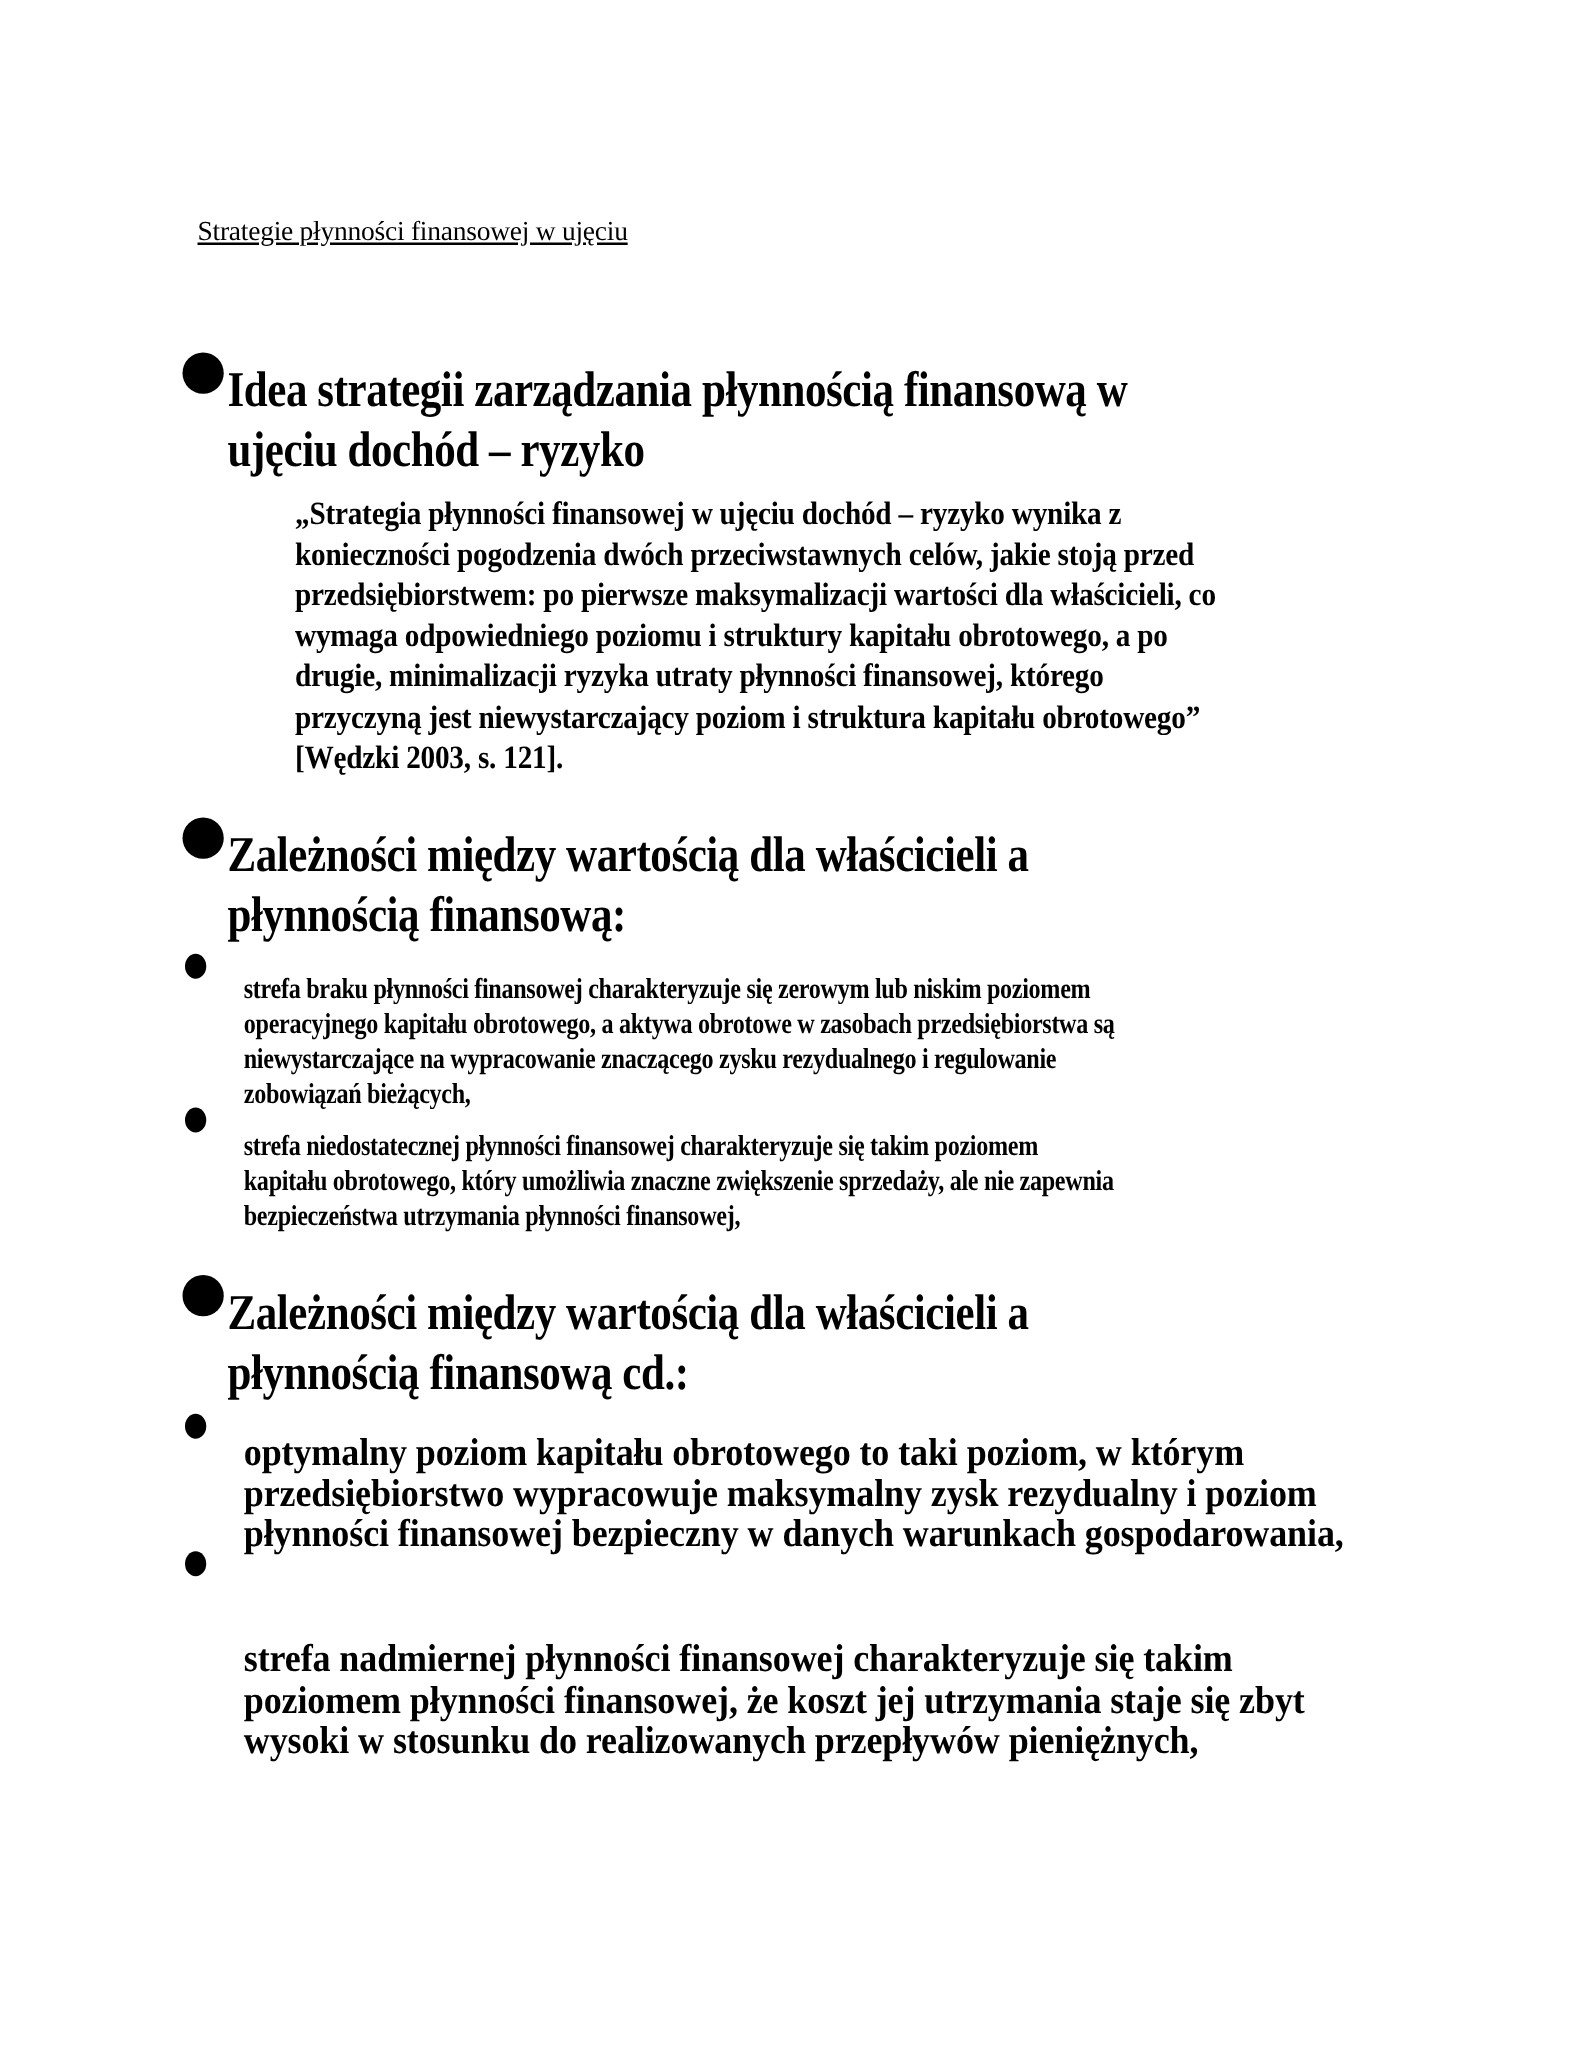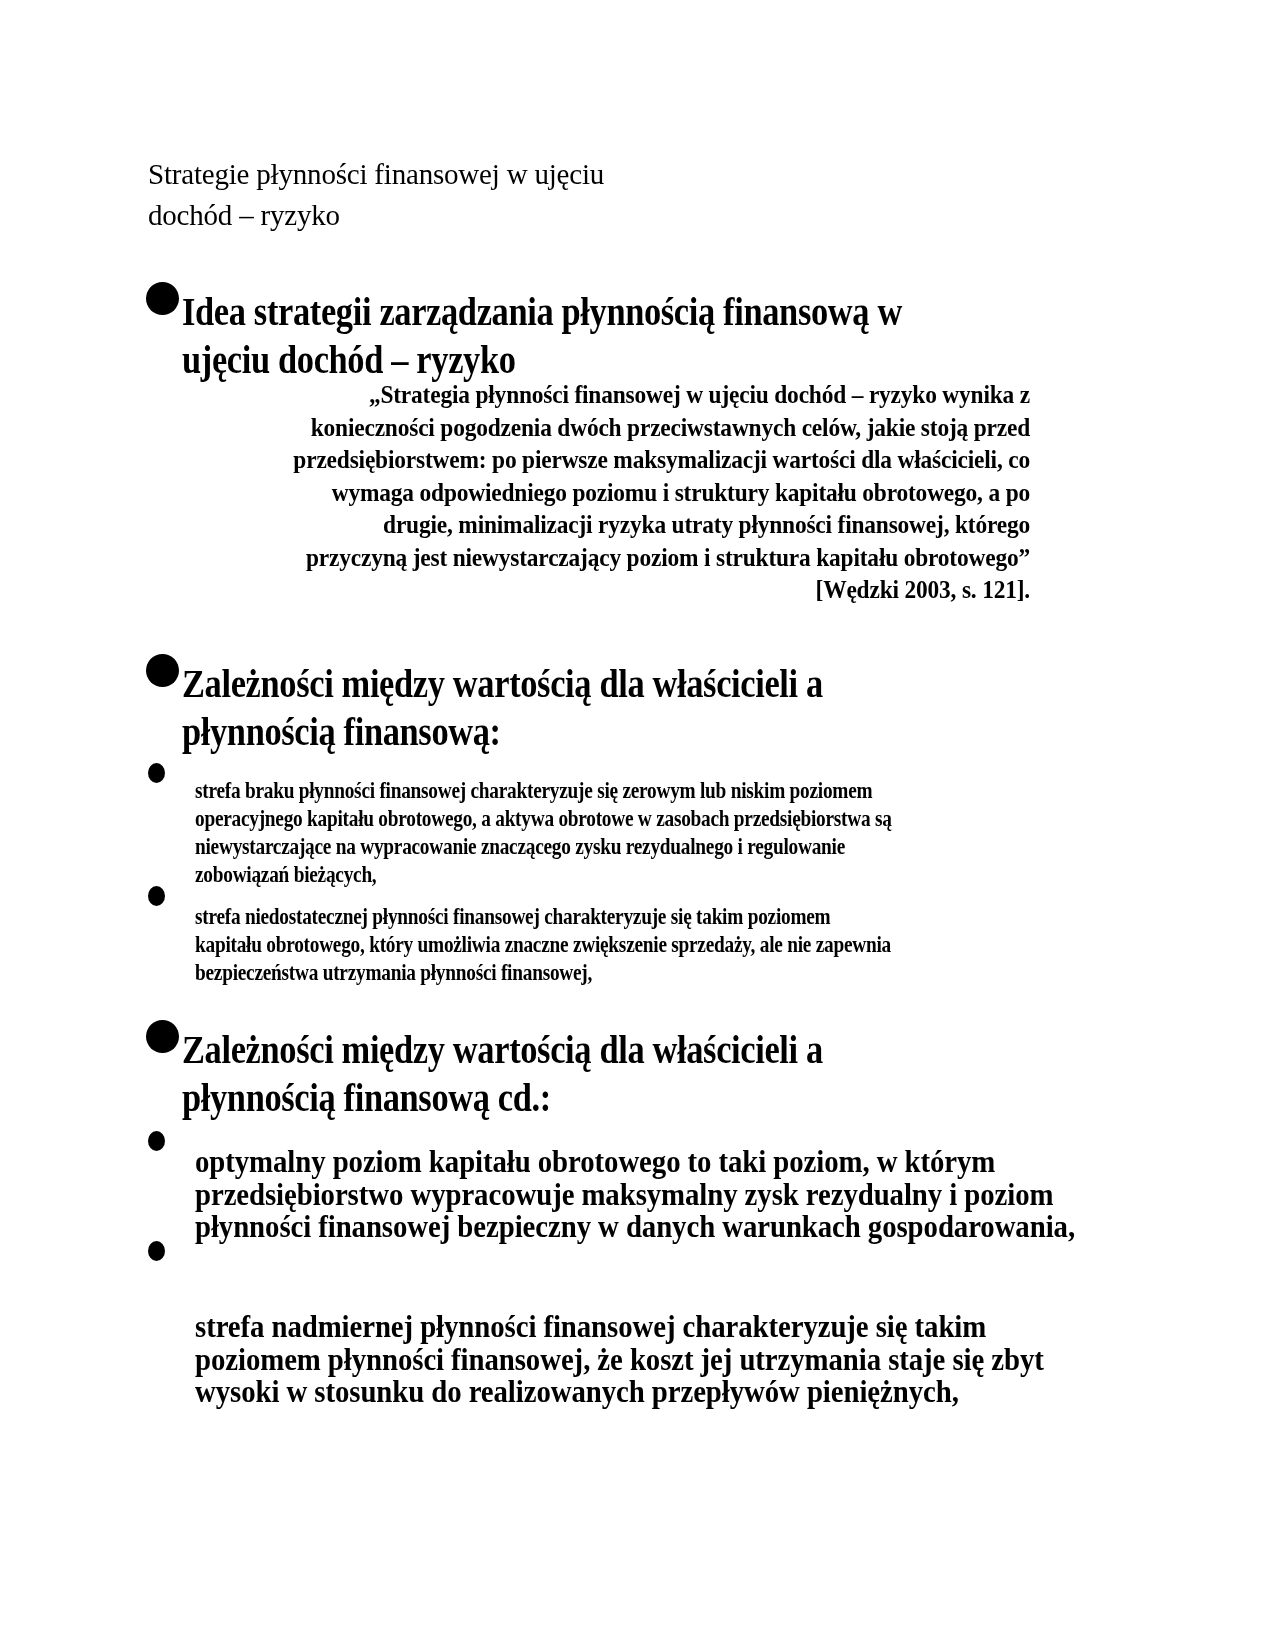--- a/index.html
+++ b/index.html
@@ -12,25 +12,26 @@
       height: 1650px;
       position: relative;
       overflow: hidden;
       color: #000;
       font-family: "Liberation Serif", "DejaVu Serif", serif;
     }
     .page-title {
       position: absolute;
       left: 141px;
       top: 147px;
-      font-size: 29px;
+      font-size: 22px;
       line-height: 41px;
       font-weight: normal;
       letter-spacing: -0.2px;
-      margin: 7px;
+      margin: 17px;
+      text-decoration: underline;
     }
     .big-bullet {
       position: absolute;
       width: 33px;
       height: 33px;
       border-radius: 50%;
       background: #000;
     }
     .heading {
       position: absolute;
@@ -41,22 +42,22 @@
       font-weight: bold;
       transform-origin: left top;
       transform: scaleX(0.86);
       white-space: nowrap;
       letter-spacing: -0.4px;
     }
     .quote {
       position: absolute;
       left: 175px;
       width: 900px;
-      margin: 0;
-      text-align: right;
+      margin: 16px;
+      text-align: left;
       font-size: 26px;
       line-height: 32.5px;
       font-weight: bold;
       letter-spacing: -0.2px;
     }
     .quote .ql {
       display: block;
       white-space: nowrap;
       transform: scaleX(0.9);
       transform-origin: center top;
@@ -91,21 +92,20 @@
       line-height: 32.5px;
       letter-spacing: -0.1px;
     }
     .cond-mid .ln { transform: scaleX(0.93); }
   </style>
 </head>
 <body>
 
 <h1 class="page-title">
   <span style="display:block">Strategie płynności finansowej w ujęciu</span>
-  <span style="display:block">dochód – ryzyko</span>
 </h1>
 
 <div>
   <span class="big-bullet" style="left:146px; top:282px;"></span>
   <h2 class="heading" style="top:288px;">
     <span style="display:block">Idea strategii zarządzania płynnością finansową w</span>
     <span style="display:block">ujęciu dochód – ryzyko</span>
   </h2>
   <p class="quote" style="top:379px;">
     <span class="ql">„Strategia płynności finansowej w ujęciu dochód – ryzyko wynika z</span>

